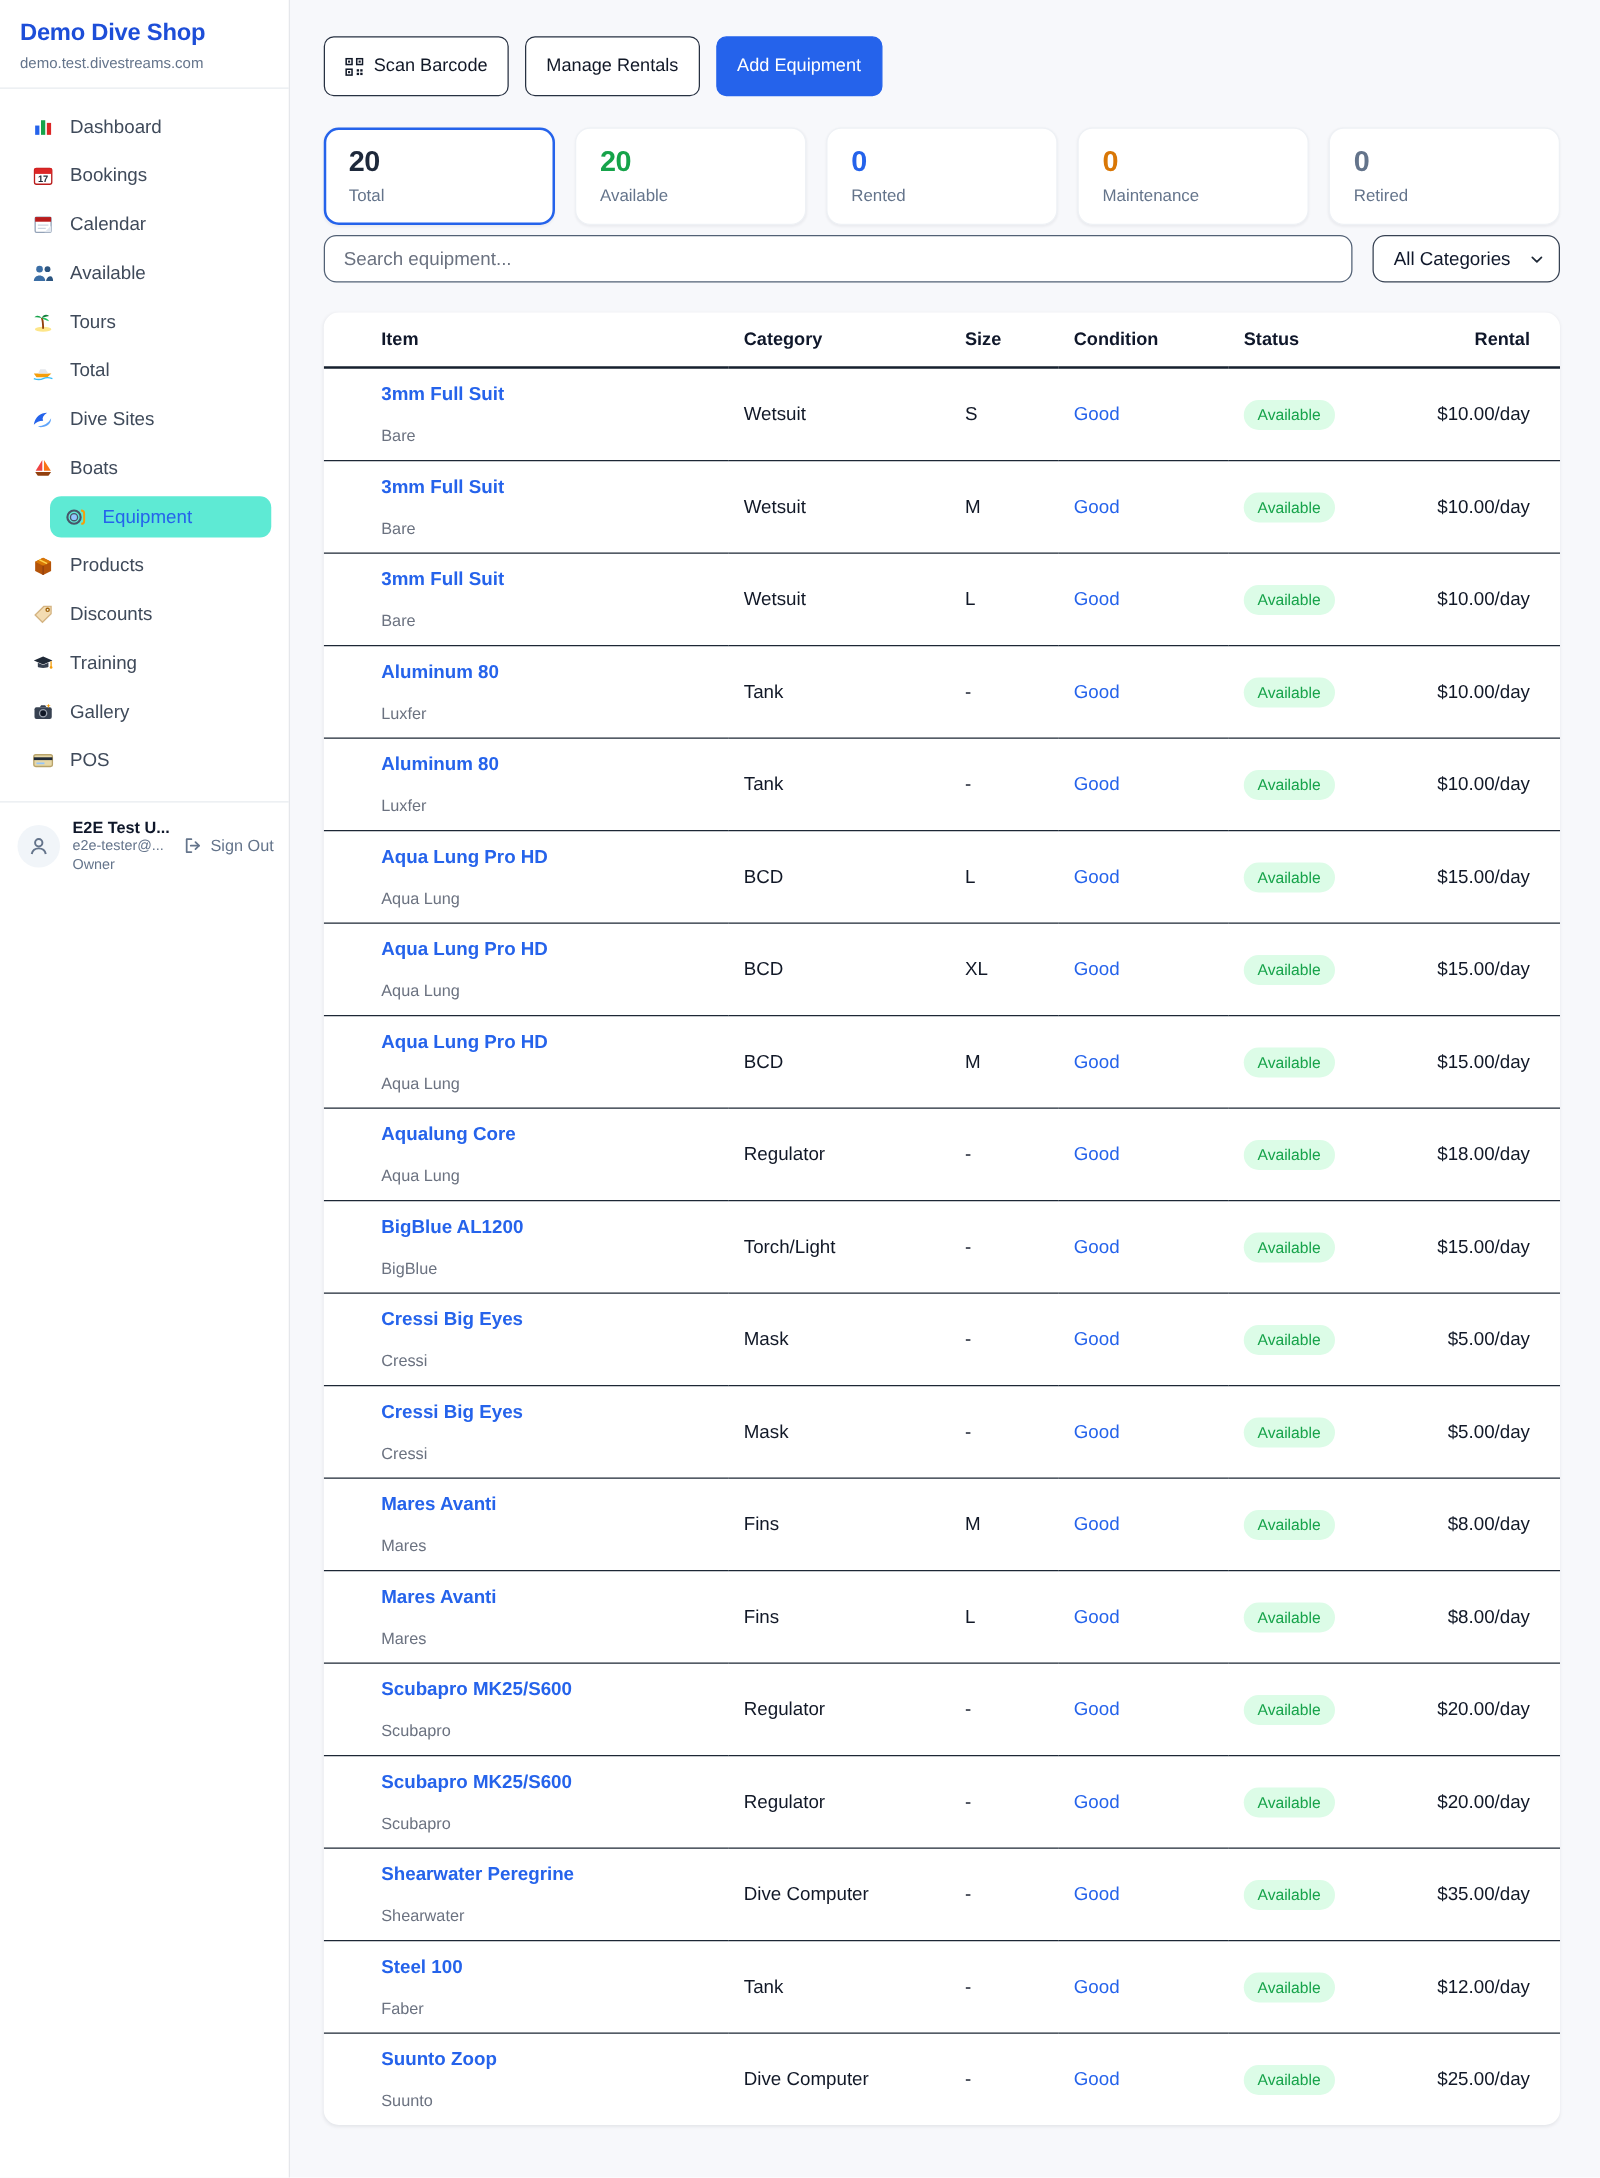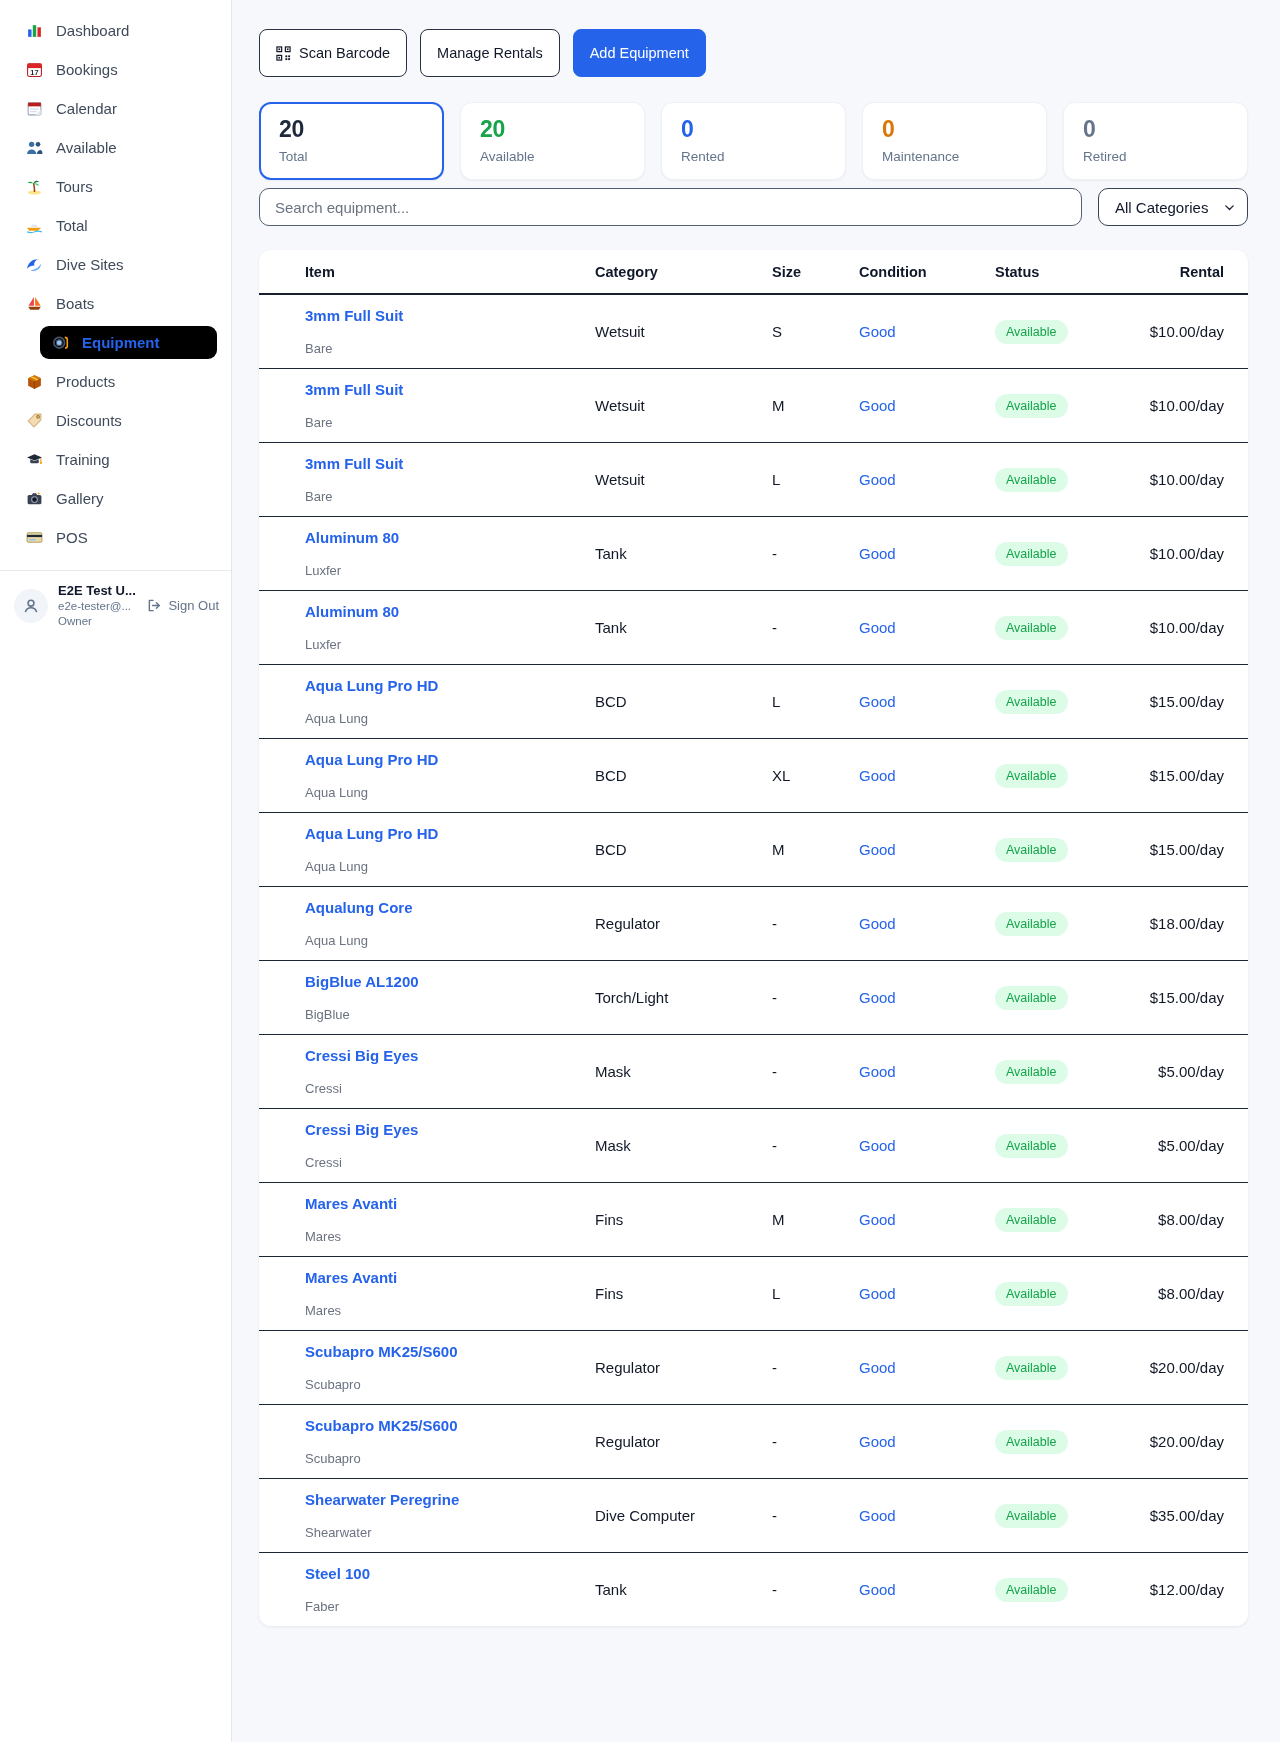--- a/index.html
+++ b/index.html
@@ -20,21 +20,21 @@
   .brand { padding: 16px 16px 13px; border-bottom: 1px solid #e8ebf0; }
   .brand-title { color: #1d4ed8; font-size: 19px; font-weight: bold; letter-spacing: -0.2px; }
   .brand-domain { color: #64748b; font-size: 12px; margin-top: 5px; }
   .nav { padding: 12px 0 8px; }
   .nav-item {
     display: flex; align-items: center; gap: 13px;
     margin: 2px 14px 6px; padding: 8px 12px;
     border-radius: 9px; cursor: pointer;
     color: #3f4a5a; font-size: 15px;
   }
-  .nav-item.active { background: #000000; color: #2563eb; font-weight: 700; margin-left: 40px; }
+  .nav-item.active { background: #5eead4; color: #2563eb; font-weight: 400; margin-left: 40px; }
   .nav-icon { width: 17px; height: 17px; flex: 0 0 17px; display: inline-flex; }
   .nav-icon svg { width: 100%; height: 100%; }
   .user-box {
     border-top: 1px solid #e8ebf0;
     margin-top: 2px;
     padding: 12px 12px 14px 14px;
     display: flex; align-items: center; gap: 10px;
   }
   .avatar {
     width: 34px; height: 34px; border-radius: 50%;
@@ -107,20 +107,24 @@
   .cond-link { color: #2563eb; cursor: pointer; }
   .badge {
     display: inline-block; background: #dcfce7; color: #16a34a;
     font-size: 12.5px; padding: 5px 11px; border-radius: 999px;
   }
 </style>
 </head>
 <body>
 
 <aside class="sidebar">
+  <div class="brand">
+    <div class="brand-title">Demo Dive Shop</div>
+    <div class="brand-domain">demo.test.divestreams.com</div>
+  </div>
 
   <nav class="nav">
       <div class="nav-item">
         <span class="nav-icon">
           <svg viewBox="0 0 16 16">
             <rect x="2" y="7" width="3.2" height="7" fill="#2563eb"></rect>
             <rect x="6.4" y="3" width="3.2" height="11" fill="#16a34a"></rect>
             <rect x="10.8" y="5" width="3.2" height="9" fill="#dc2626"></rect>
           </svg>
         </span>
@@ -568,17 +572,28 @@
             <td>
               <div class="item-link">Steel 100</div>
               <div class="item-brand">Faber</div>
             </td>
             <td>Tank</td>
             <td>-</td>
             <td><span class="cond-link">Good</span></td>
             <td><span class="badge">Available</span></td>
             <td class="num">$12.00/day</td>
           </tr>
+          <tr>
+            <td>
+              <div class="item-link">Suunto Zoop</div>
+              <div class="item-brand">Suunto</div>
+            </td>
+            <td>Dive Computer</td>
+            <td>-</td>
+            <td><span class="cond-link">Good</span></td>
+            <td><span class="badge">Available</span></td>
+            <td class="num">$25.00/day</td>
+          </tr>
         </tbody>
     </table>
   </div>
 
 </main>
 
 </body></html>

